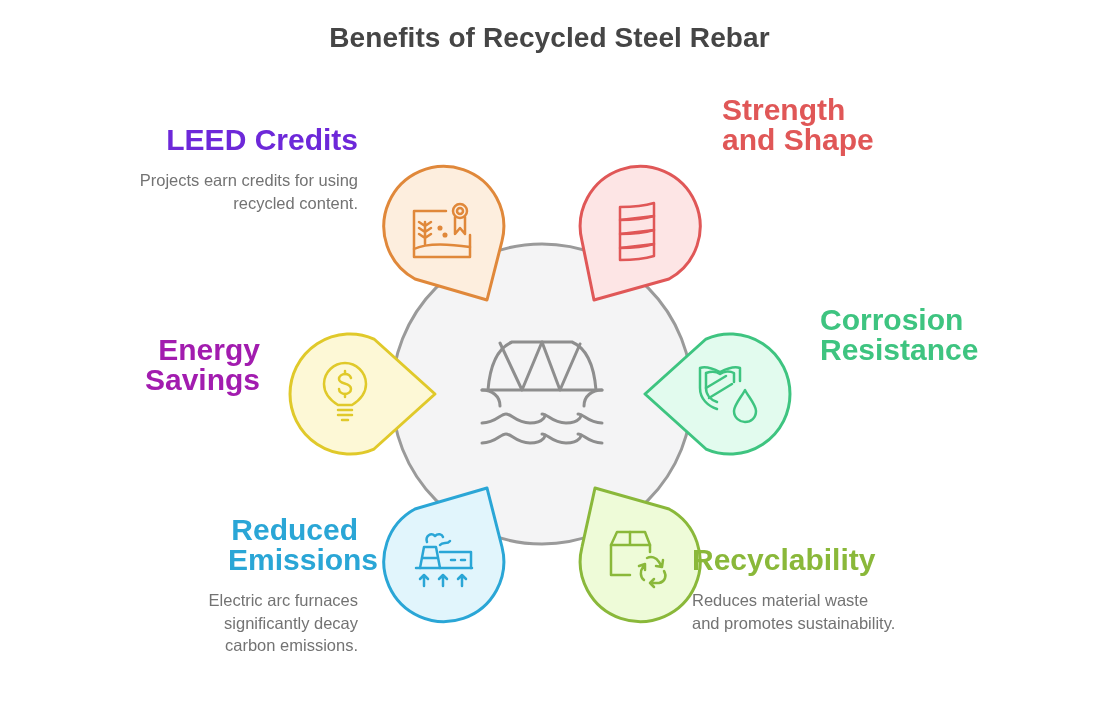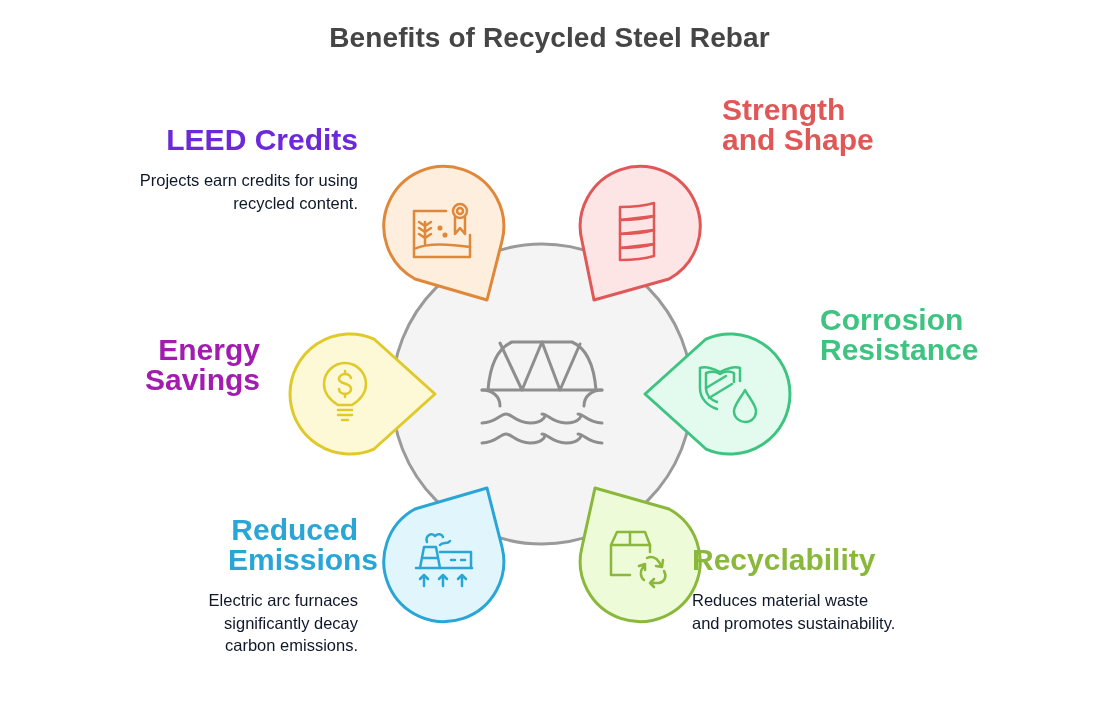--- a/index.html
+++ b/index.html
@@ -1,21 +1,21 @@
 <!DOCTYPE html>
 <html><head>
 <meta charset="utf-8">
 <style>
   html, body { margin: 0; padding: 0; background: #ffffff; }
   body { width: 1099px; height: 727px; position: relative; overflow: hidden; font-family: "Liberation Sans", sans-serif; }
   #title { position: absolute; left: 0; width: 1099px; top: 22px; text-align: center; font-size: 28px; font-weight: bold; color: #454545; letter-spacing: 0.1px; }
   svg#diagram { position: absolute; left: 0; top: 0; }
   .label { position: absolute; }
   .label .head { font-size: 30px; font-weight: bold; line-height: 30px; }
-  .label .desc { font-size: 16.5px; line-height: 22.5px; color: #0f172a; margin-top: 14px; }
+  .label .desc { font-size: 16.5px; line-height: 22.5px; color: #737373; margin-top: 14px; }
   .right { text-align: left; }
   .left { text-align: right; }
 </style>
 </head>
 <body>
 
 <div id="title">Benefits of Recycled Steel Rebar</div>
 
 <svg id="diagram" width="1099" height="727" viewBox="0 0 1099 727" xmlns="http://www.w3.org/2000/svg">
 

